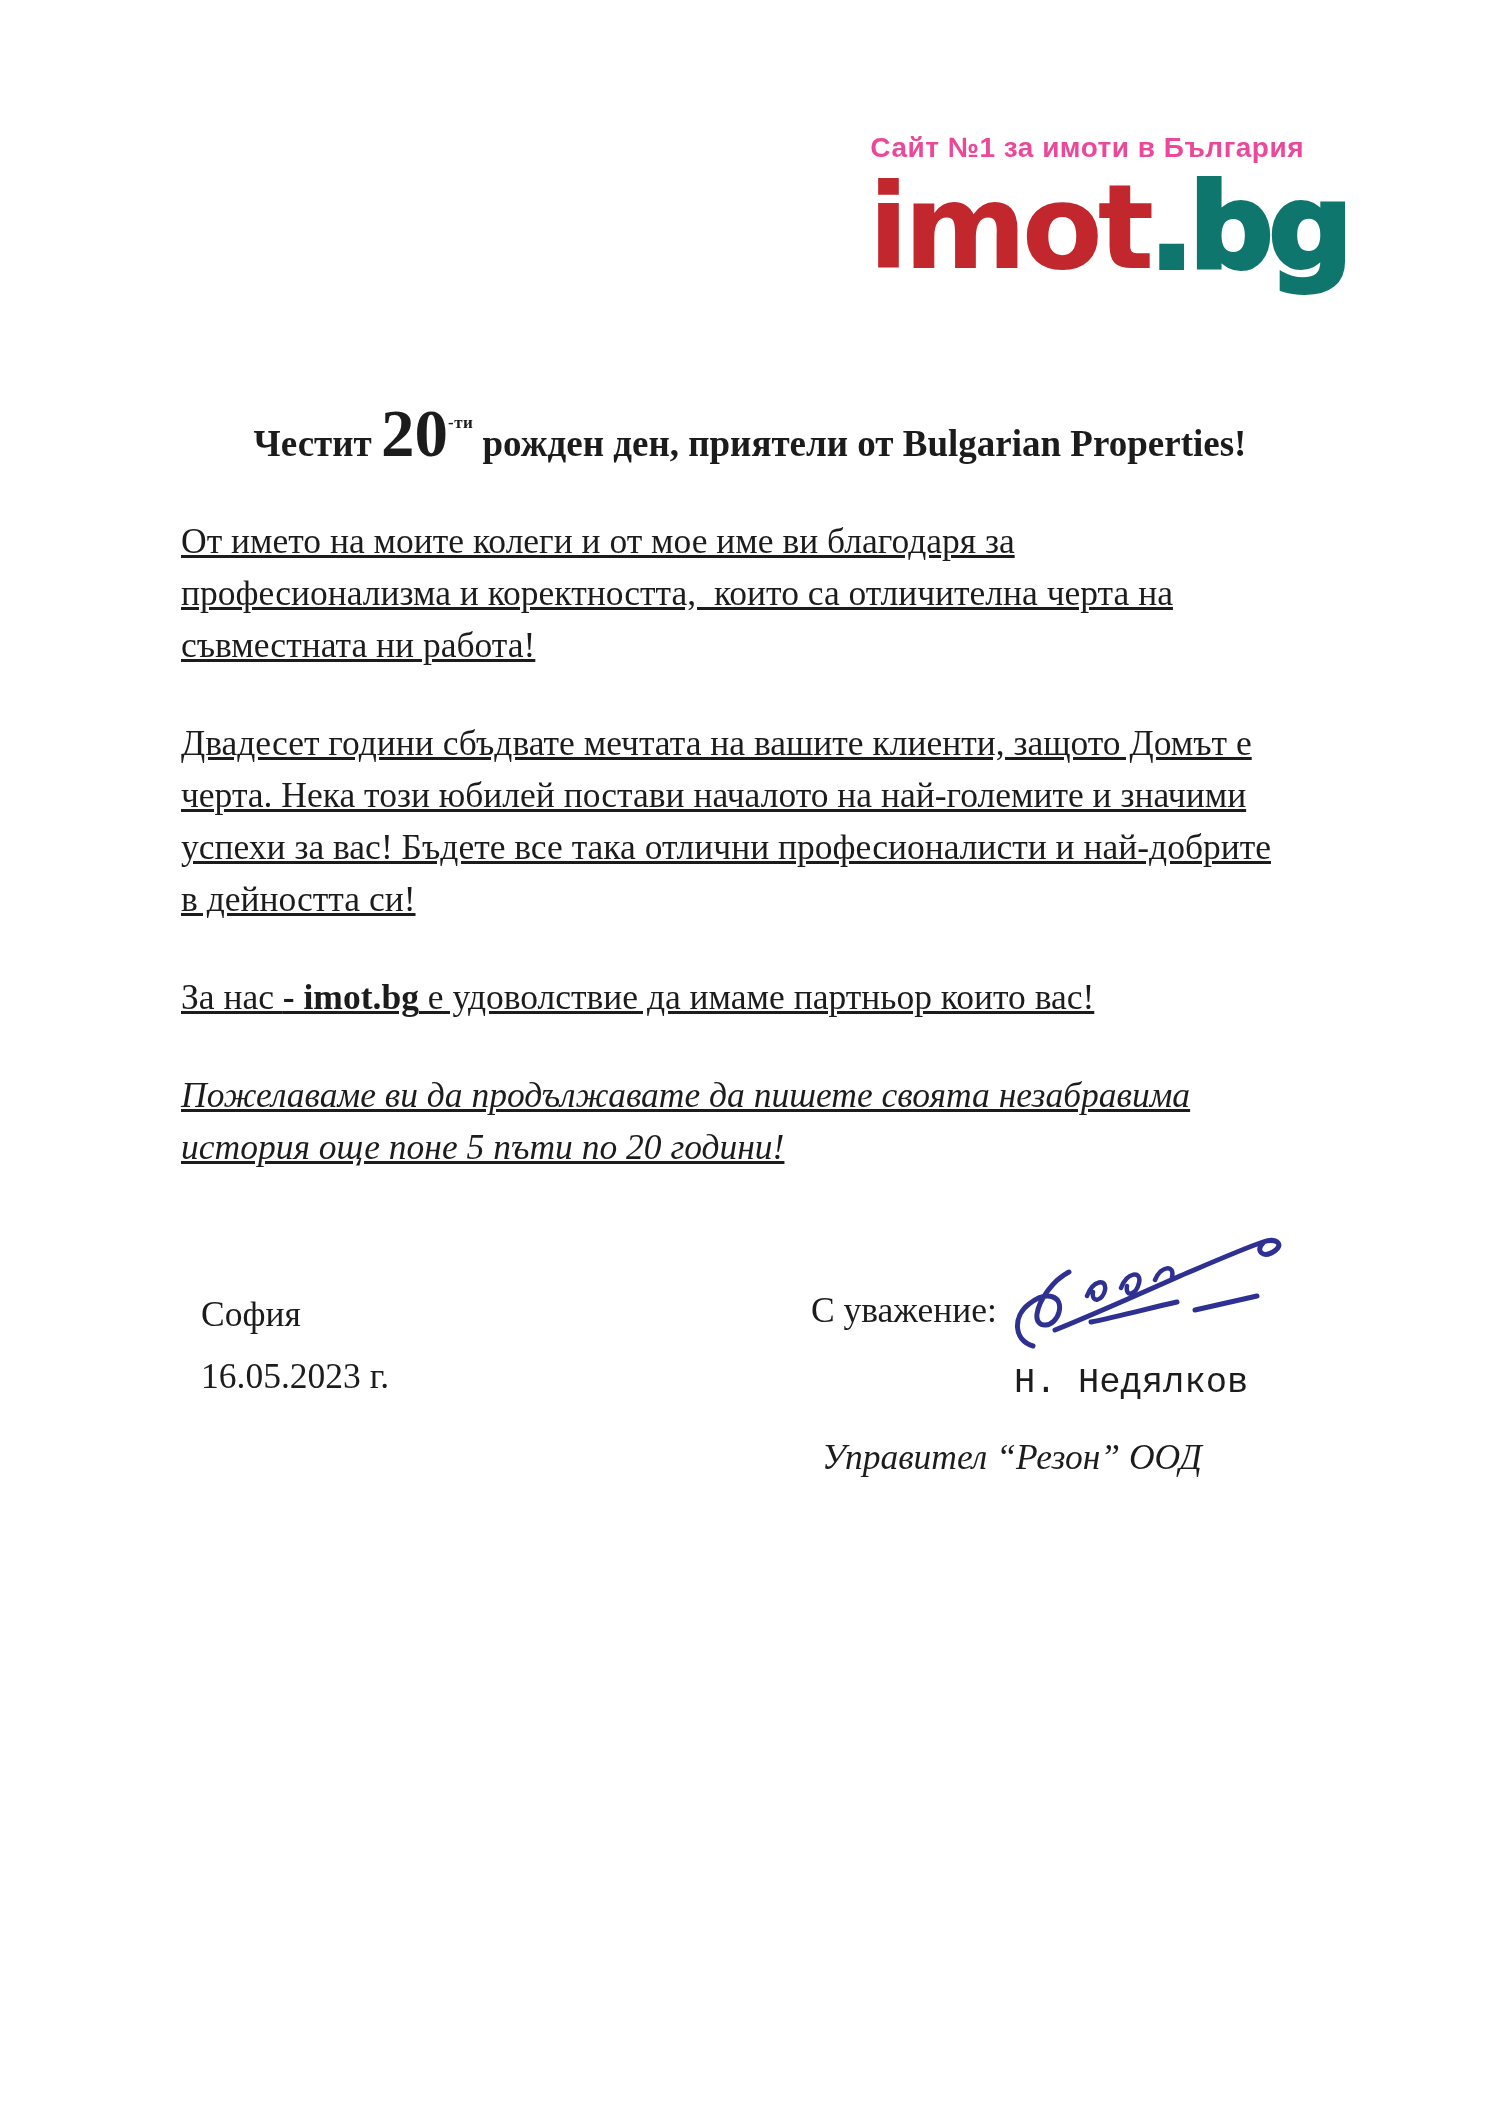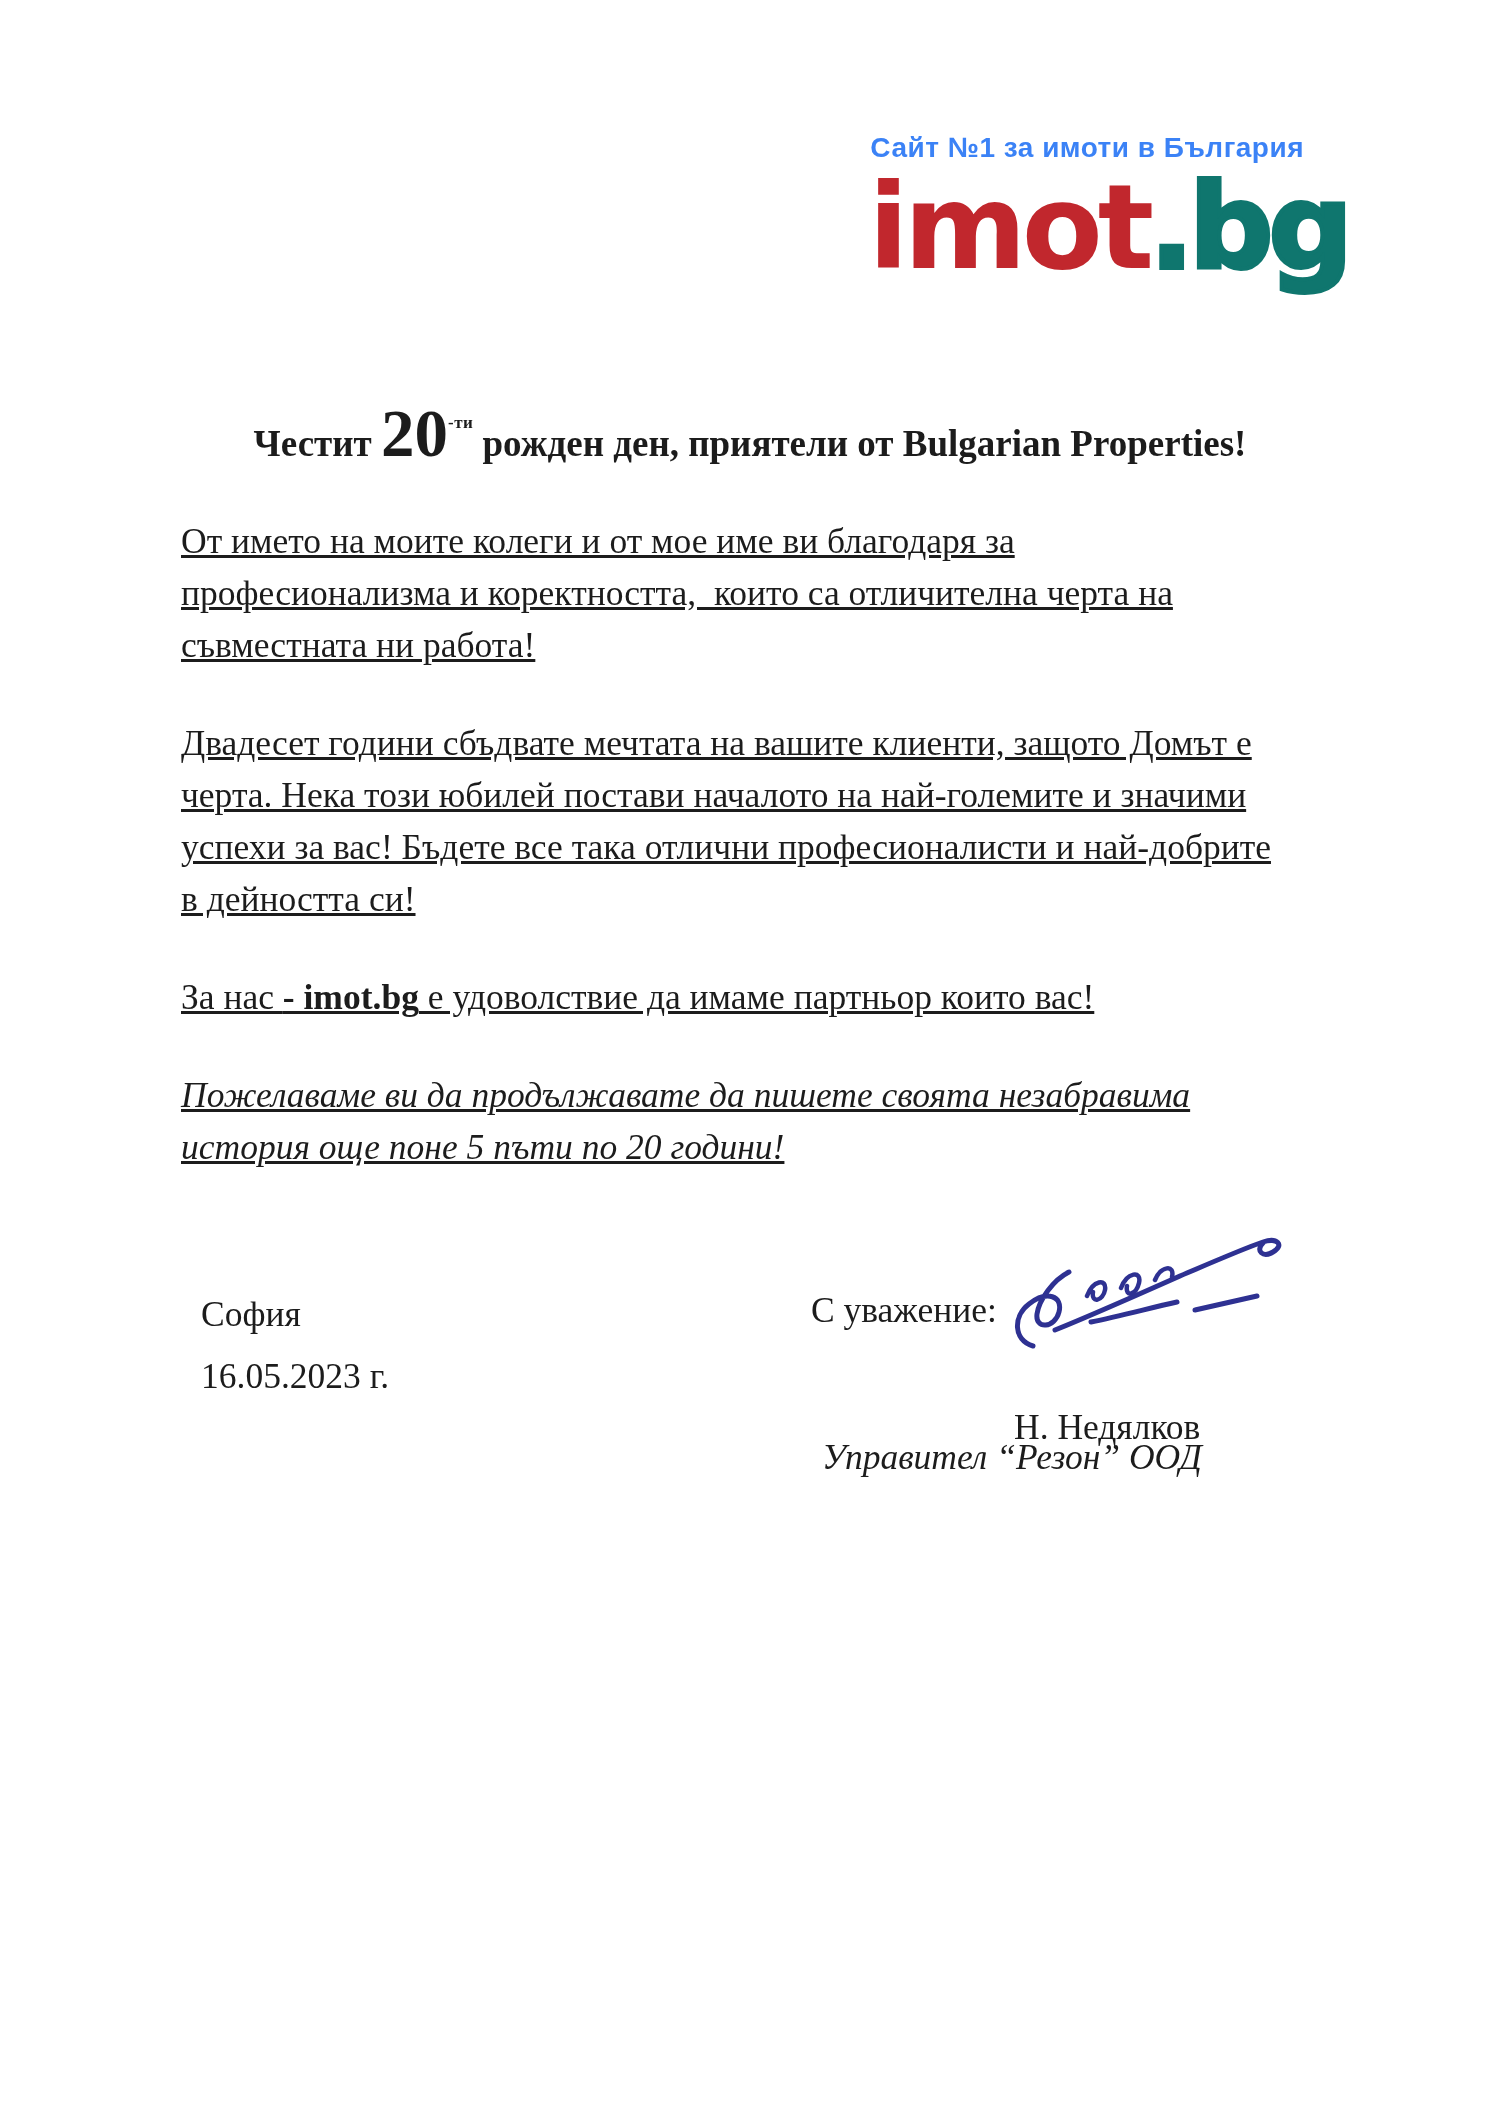--- a/index.html
+++ b/index.html
@@ -71,30 +71,30 @@
   .para { margin: 0 0 46px 0; text-decoration: underline; }
   .para .line { white-space: pre; }
   .para-italic { font-style: italic; }
   .seg-bold { font-weight: bold; }
 
   
   .footer-city   { position: absolute; left: 201px; top: 1293px; font-size: 35.5px; white-space: pre; }
   .footer-date   { position: absolute; left: 201px; top: 1355px; font-size: 35.5px; white-space: pre; }
   .footer-closing{ position: absolute; left: 811px; top: 1289px; font-size: 35.5px; white-space: pre; }
   .signature     { position: absolute; left: 995px; top: 1218px; width: 300px; height: 135px; }
-  .signer-name   { position: absolute; left: 1014px; top: 1406px; font-size: 35.5px; white-space: pre; }
+  .signer-name   { position: absolute; left: 1014px; top: 1362px; font-size: 35.5px; white-space: pre; font-family: Liberation Mono, monospace; }
   .signer-title  { position: absolute; left: 822px; top: 1404px; font-size: 35.5px; font-style: italic; white-space: pre; margin-top: 32px; }
 </style>
 </head>
 <body>
 
 <div class="page">
 
   <div class="brand">
-    <div class="brand-tagline" style="color: #3b82f6;">Сайт №1 за имоти в България</div>
+    <div class="brand-tagline" style="color: #ec4899;">Сайт №1 за имоти в България</div>
     <div class="brand-logo" style="color: rgb(193, 39, 45);">
       <span class="logo-solid">imot</span><span class="logo-outline">.bg</span>
     </div>
   </div>
 
   <h1 class="title"><span class="seg-normal">Честит </span><span class="seg-big">20</span><span class="seg-sup">-ти</span><span class="seg-normal"> рожден ден, приятели от Bulgarian Properties!</span></h1>
 
   <div class="letter-body">
     <div class="para">
         <div class="line">От името на моите колеги и от мое име ви благодаря за</div>

